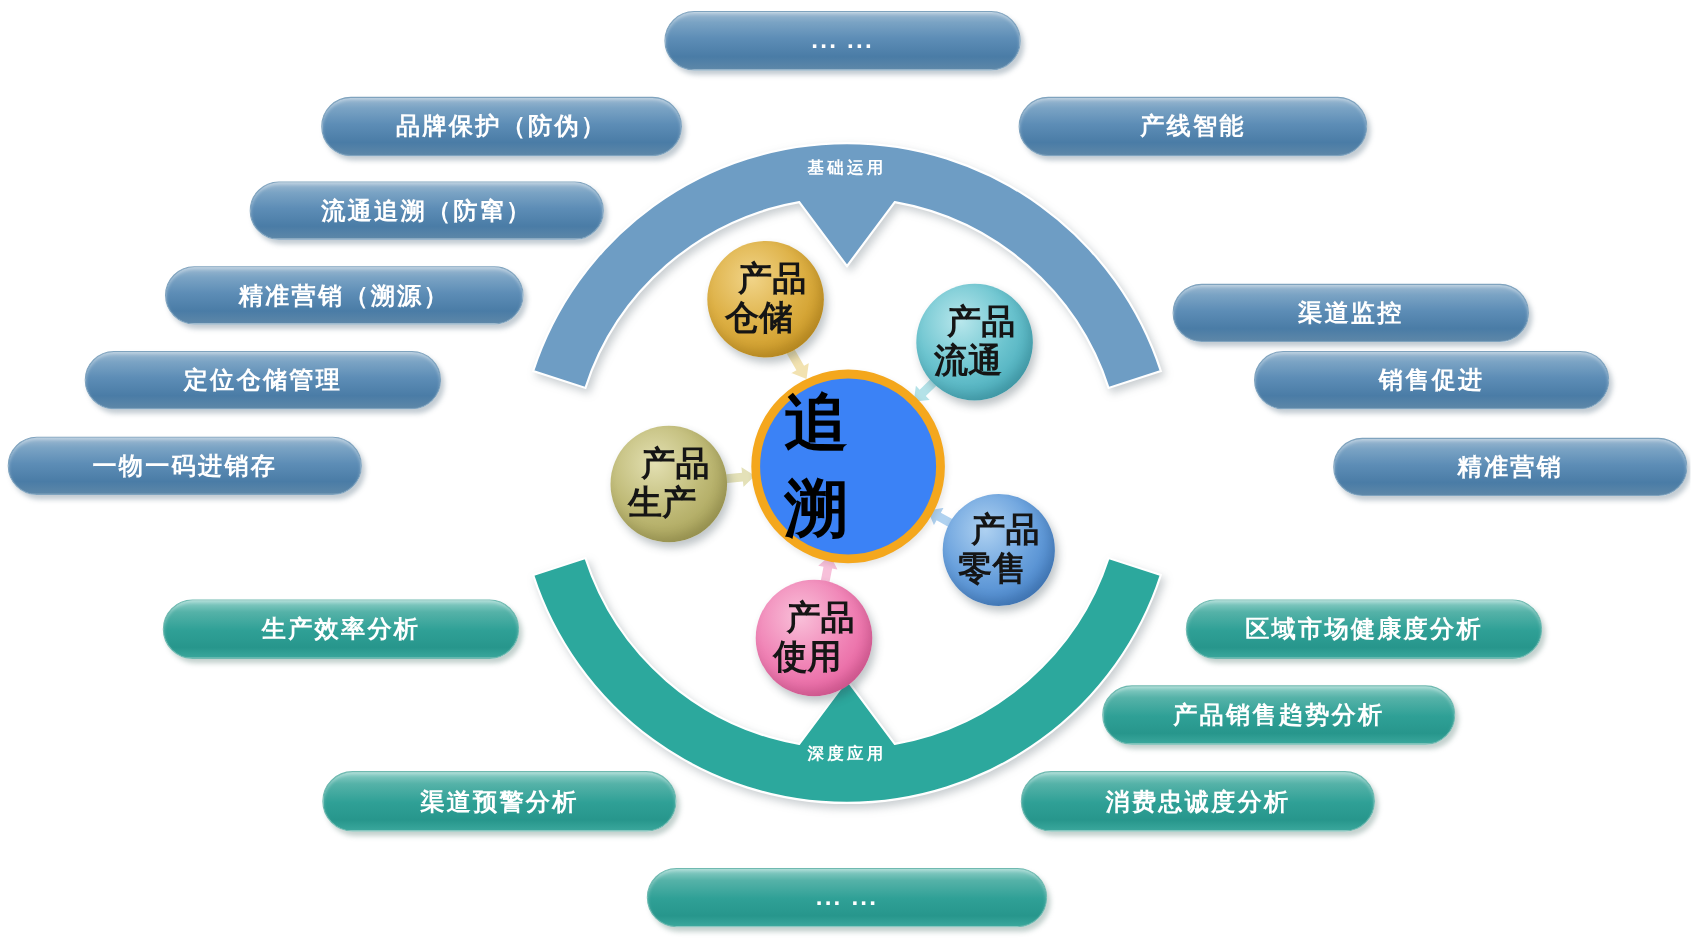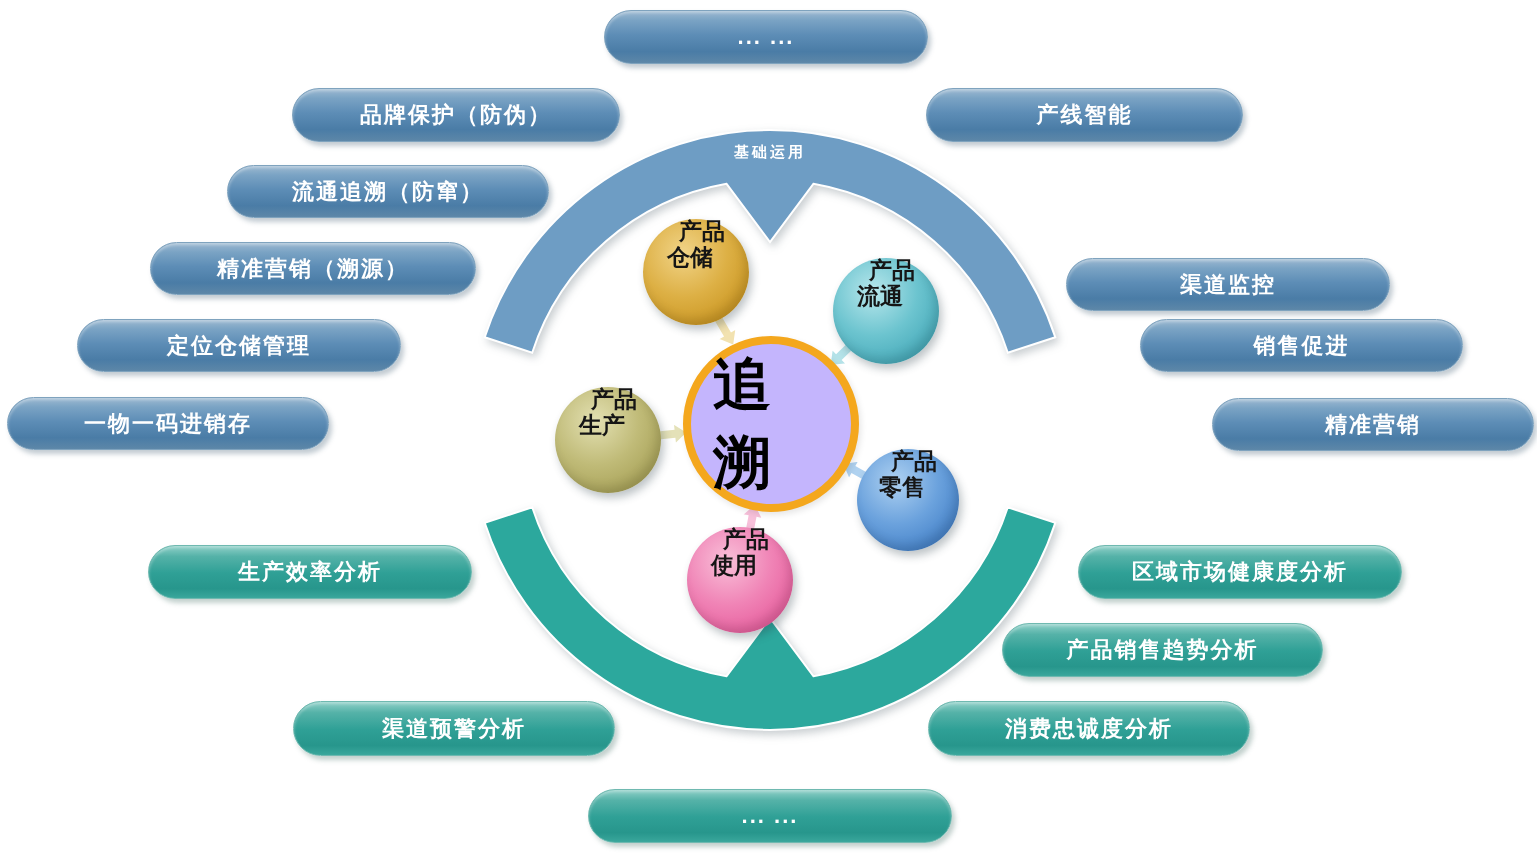--- a/index.html
+++ b/index.html
@@ -13,31 +13,31 @@
         background:linear-gradient(180deg,#9cb9d1 0%,#7aa3c4 18%,#5d8db6 46%,#4a7ca6 78%,#5d87a8 100%);
         border:1px solid #7fa3be;
         box-shadow:3px 4px 5px rgba(120,140,155,0.45), inset 0 2px 3px rgba(255,255,255,0.35);}
   .pill.deep{
         background:linear-gradient(180deg,#8fd0c8 0%,#55b2a8 20%,#2fa096 52%,#27968c 82%,#3aa79c 100%);
         border:1px solid #6fb9b0;
         box-shadow:3px 4px 5px rgba(120,150,145,0.45), inset 0 2px 3px rgba(255,255,255,0.30);text-align:right;}
 
   
   .node{position:absolute;border-radius:50%;display:flex;flex-direction:column;align-items:center;
-        justify-content:flex-start;color:#151515;font-weight:bold;font-size:23px;line-height:1.12;
+        justify-content:center;color:#151515;font-weight:bold;font-size:31px;line-height:1.12;
         box-shadow:3px 5px 8px rgba(40,60,70,0.30), inset -4px -6px 10px rgba(0,0,0,0.12);}
   .node .l1{margin-left:12px;}
   .node .l2{margin-right:12px;}
   .node-gold {background:radial-gradient(circle at 38% 32%,#f1d488 0%,#ddb045 45%,#cd9a27 75%,#ba8a18 100%);}
   .node-cyan {background:radial-gradient(circle at 38% 32%,#b8e7ec 0%,#6cc4cf 45%,#4badbc 75%,#3a9cab 100%);}
   .node-olive{background:radial-gradient(circle at 38% 32%,#e3e0b2 0%,#c0bb78 45%,#aba55c 75%,#99924a 100%);}
   .node-blue {background:radial-gradient(circle at 38% 32%,#aed1f1 0%,#6ba2dd 45%,#4a86cb 75%,#3a72b8 100%);}
   .node-pink {background:radial-gradient(circle at 38% 32%,#f9c0d9 0%,#f084b6 45%,#e864a1 75%,#dd5593 100%);}
 
-  .center-node{position:absolute;border-radius:50%;background:#c4b5fd;border:8px solid #f4a71d;
+  .center-node{position:absolute;border-radius:50%;background:#3b82f6;border:8px solid #f4a71d;
         display:flex;align-items:center;justify-content:center;color:#000;
         font-family:"Liberation Serif",serif;font-weight:bold;font-size:58px;letter-spacing:22px;
         padding-left:22px;box-sizing:border-box;box-shadow:2px 3px 6px rgba(0,0,0,0.10);}
 
   
   .arc-label{position:absolute;width:220px;text-align:center;color:#ffffff;font-weight:bold;
         font-size:15px;letter-spacing:3px;}
 
   svg.layer{position:absolute;left:0;top:0;}
   .shadowed{filter:drop-shadow(3px 4px 4px rgba(60,80,90,0.28));}
@@ -78,20 +78,21 @@
     </g>
     <g transform="translate(856,471) rotate(-151)">
       <path d="M -16 -5 L 2 -5 L 2 -11 L 16 0 L 2 11 L 2 5 L -16 5 Z" fill="#b0d2f0" stroke="#ffffff" stroke-width="2"></path>
     </g>
     <g transform="translate(752,519) rotate(-79)">
       <path d="M -16 -5 L 2 -5 L 2 -11 L 16 0 L 2 11 L 2 5 L -16 5 Z" fill="#f7c0da" stroke="#ffffff" stroke-width="2"></path>
     </g>
   </svg>
 
   <div class="arc-label" style="left:660px;top:143px;">基础运用</div>
+  <div class="arc-label" style="left:660px;top:676px;">深度应用</div>
 
   <div class="pill basic" style="left:604px;top:10px;width:322px;height:52px;">...   ...</div>
 
   <div class="pill basic" style="left:292px;top:88px;width:326px;height:52px;">品牌保护（防伪）</div>
   <div class="pill basic" style="left:227px;top:165px;width:320px;height:51px;">流通追溯（防窜）</div>
   <div class="pill basic" style="left:150px;top:242px;width:324px;height:51px;">精准营销（溯源）</div>
   <div class="pill basic" style="left:77px;top:319px;width:322px;height:51px;">定位仓储管理</div>
   <div class="pill basic" style="left:7px;top:397px;width:320px;height:51px;">一物一码进销存</div>
 
   <div class="pill basic" style="left:926px;top:88px;width:315px;height:52px;">产线智能</div>

